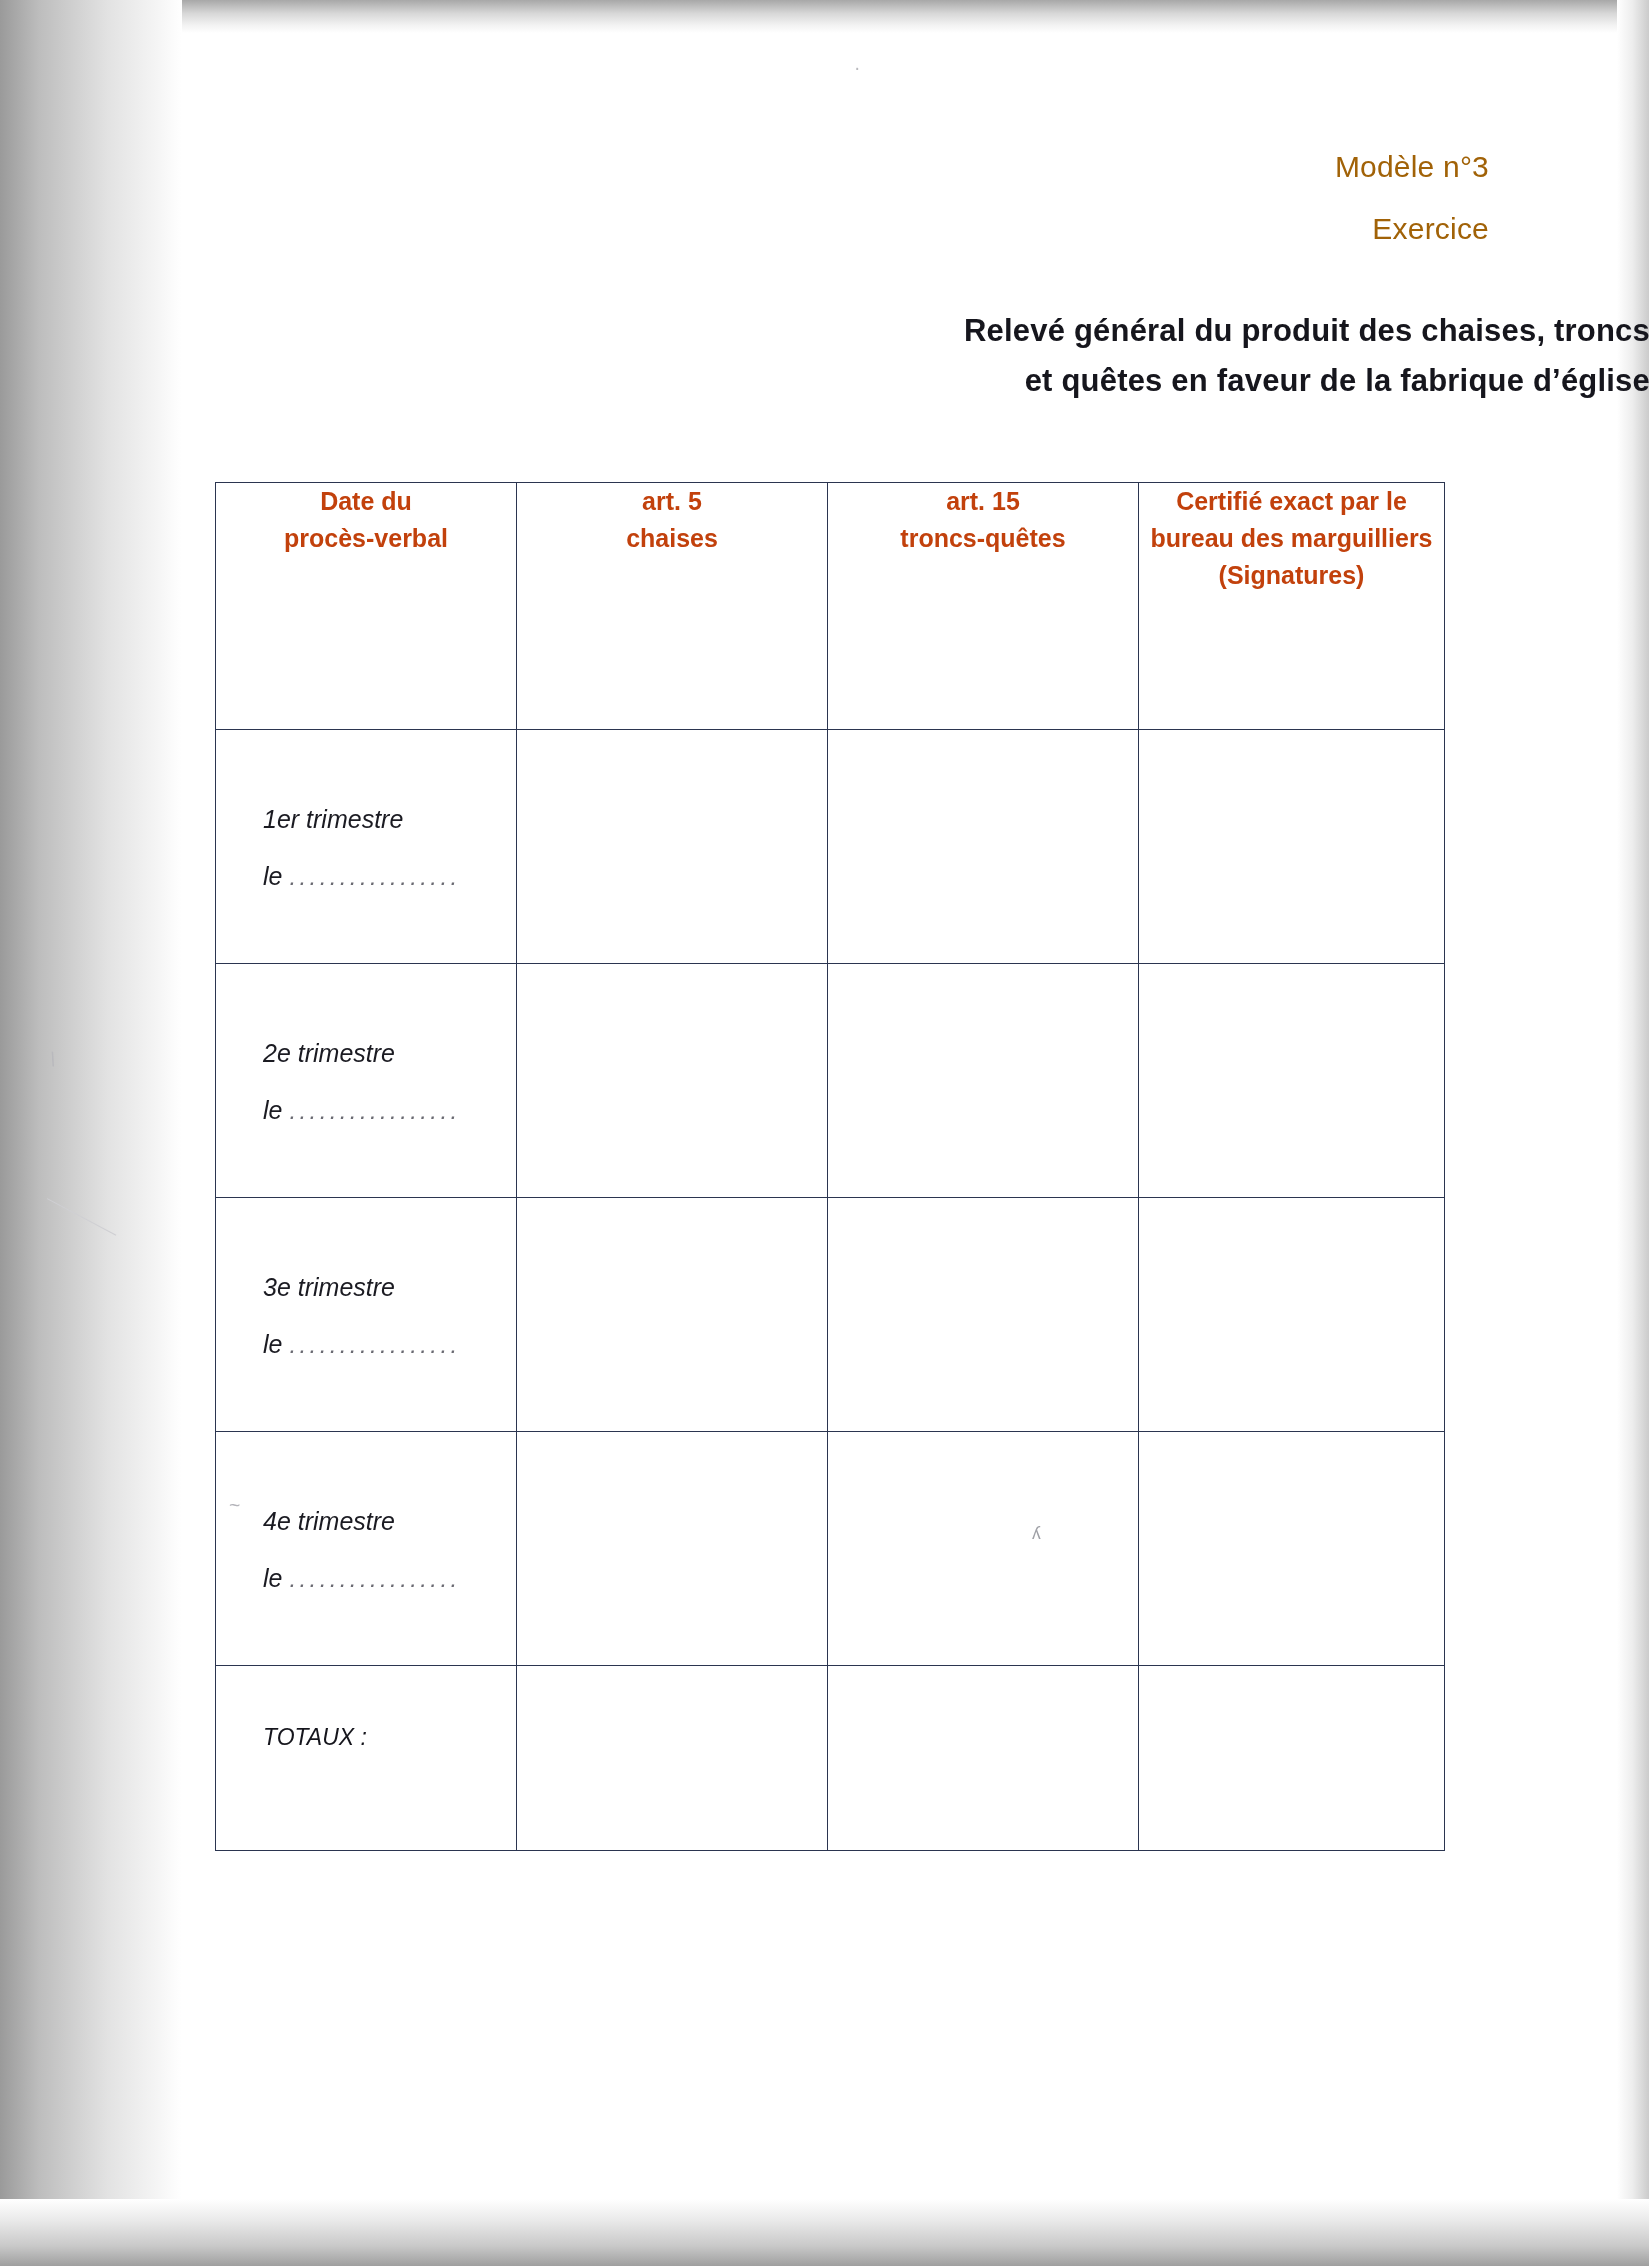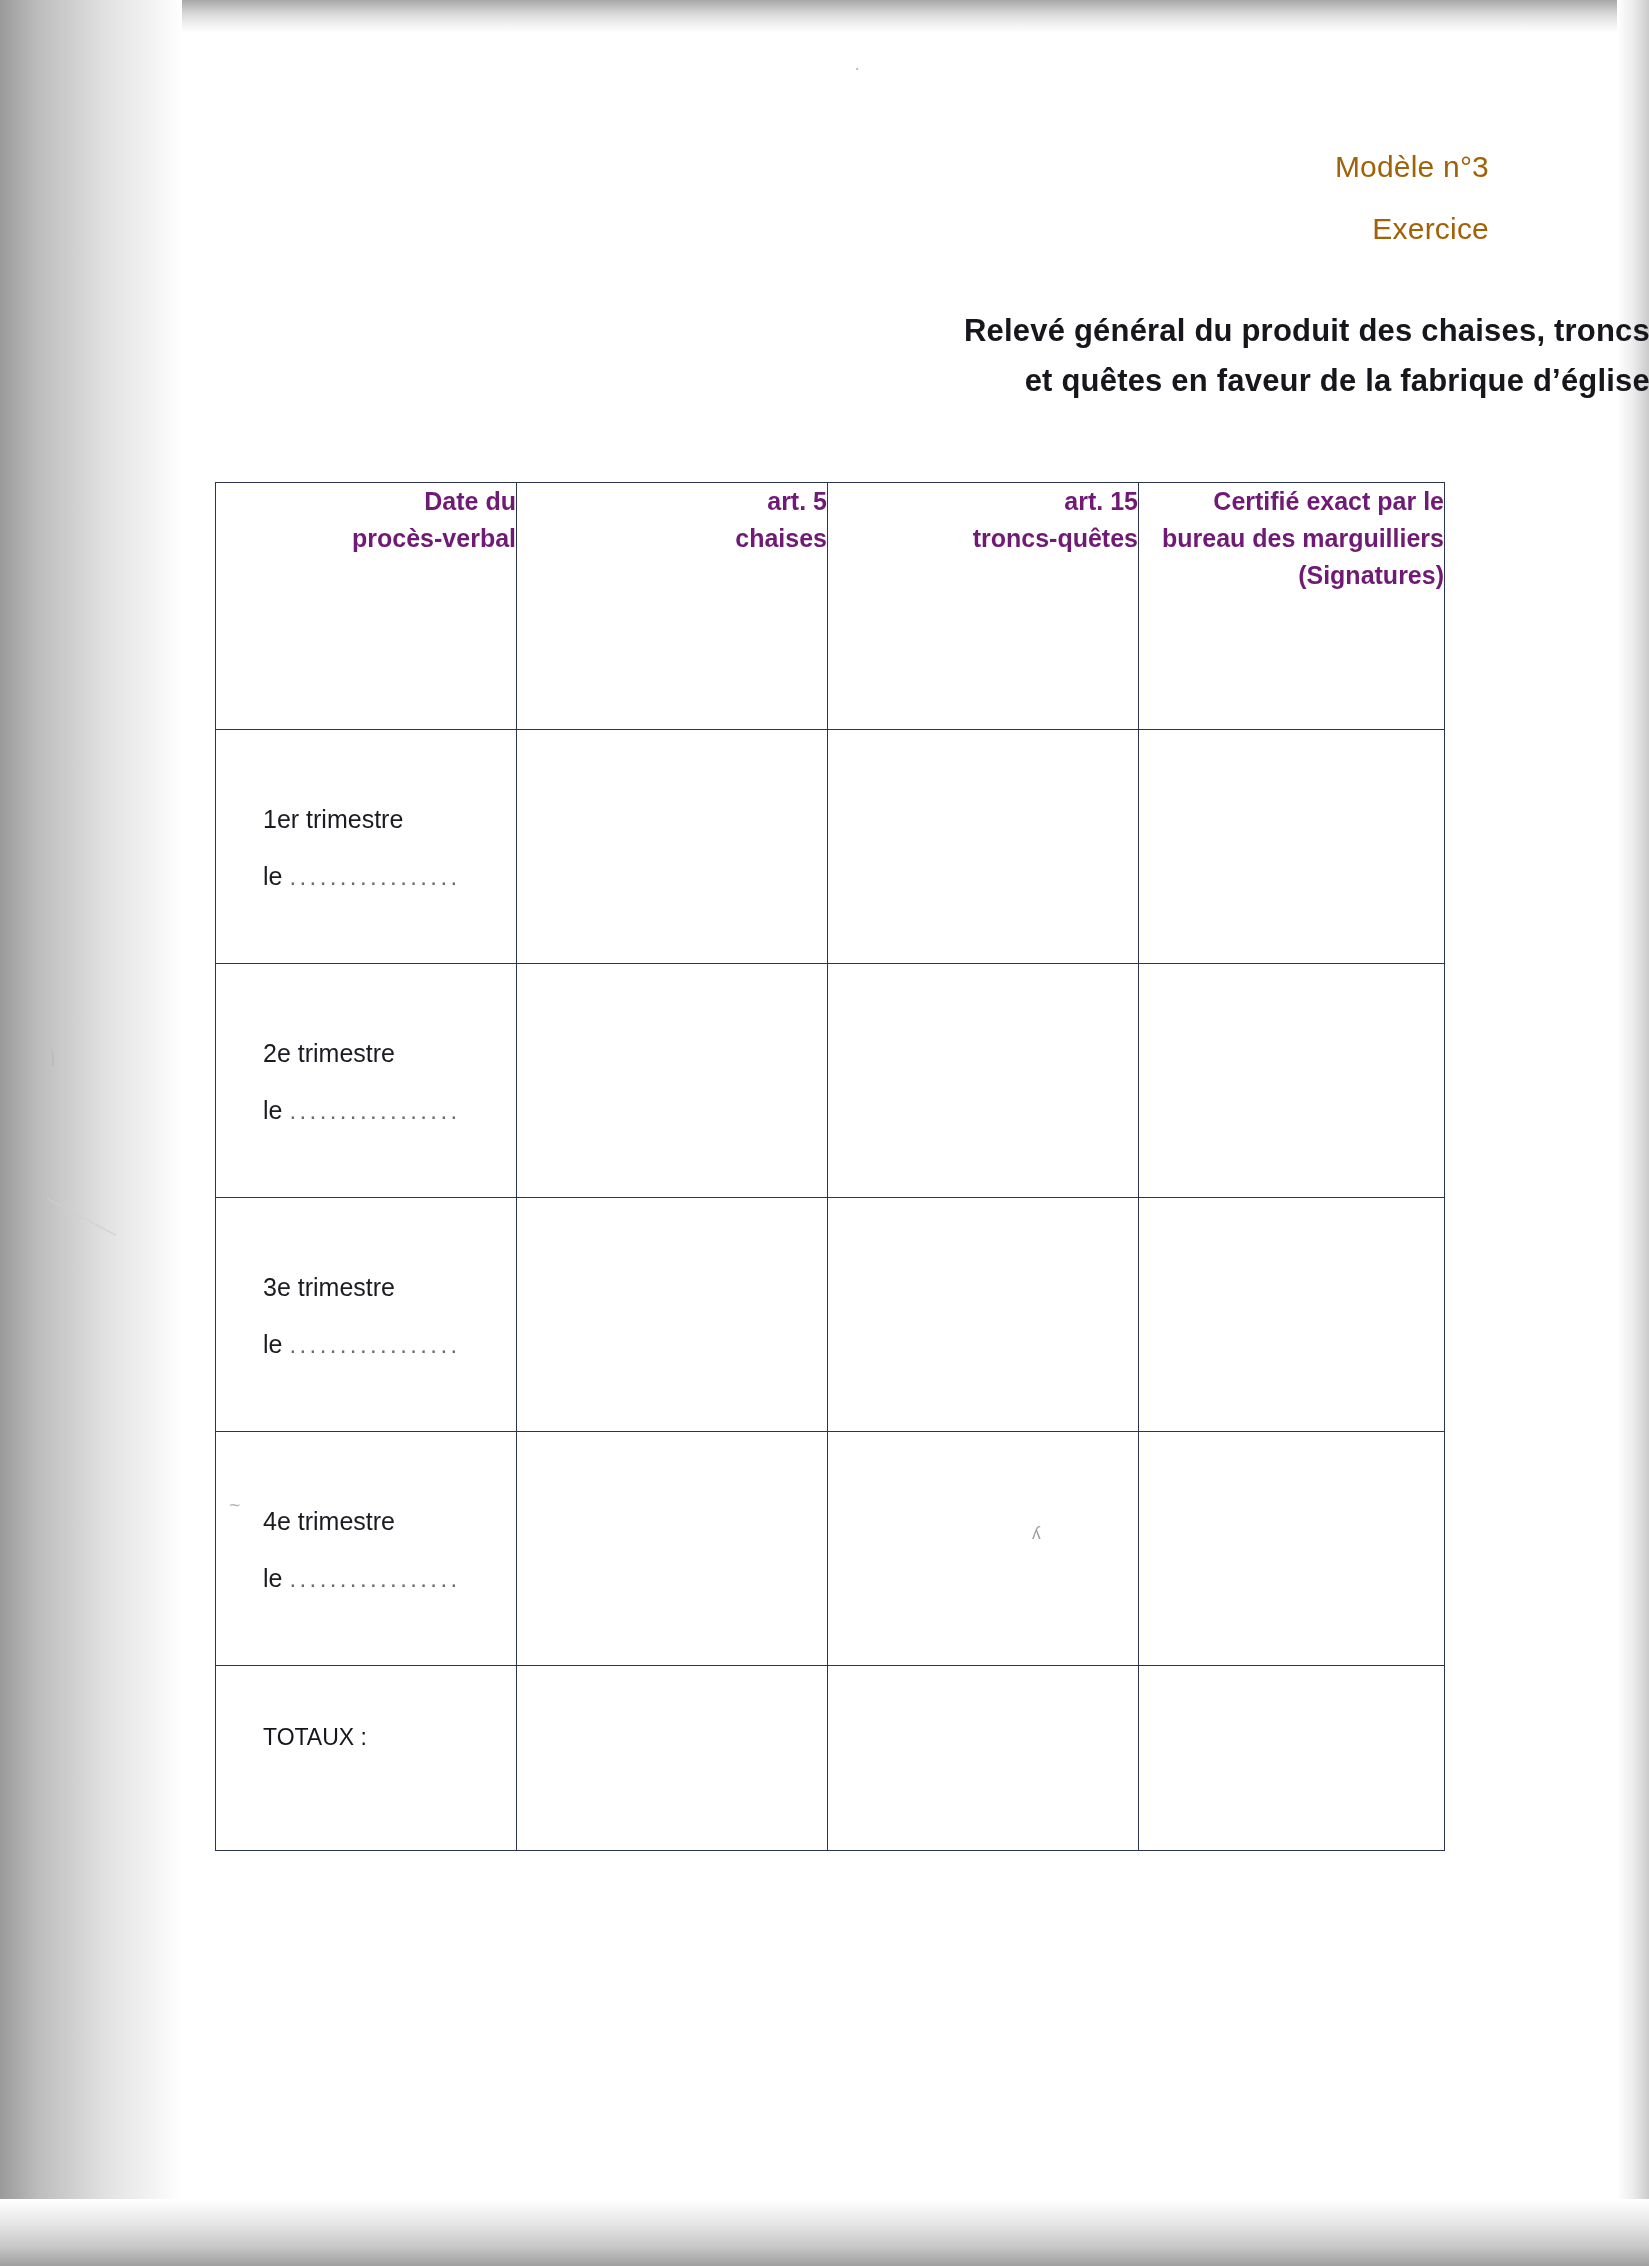--- a/index.html
+++ b/index.html
@@ -92,31 +92,32 @@
     padding: 0;
     vertical-align: top;
   }
   col.c1 { width: 301px; }
   col.c2 { width: 311px; }
   col.c3 { width: 311px; }
   col.c4 { width: 306px; }
 
   thead td {
     height: 246px;
-    text-align: right;
+    text-align: center;
     vertical-align: middle;
     font-weight: bold;
     font-size: 25px;
     line-height: 1.48;
-    color: #701a75;
+    color: #c2410c;
   }
   thead td .sub { display: block; }
 
   tbody td {
     height: 233px;
+    font-style: italic;
   }
   tbody tr.total-row td {
     height: 184px;
   }
   .cell-label {
     padding: 70px 0 0 47px;
     font-size: 25px;
     line-height: 1.55;
     color: #1b1b22;
     font-weight: normal;

